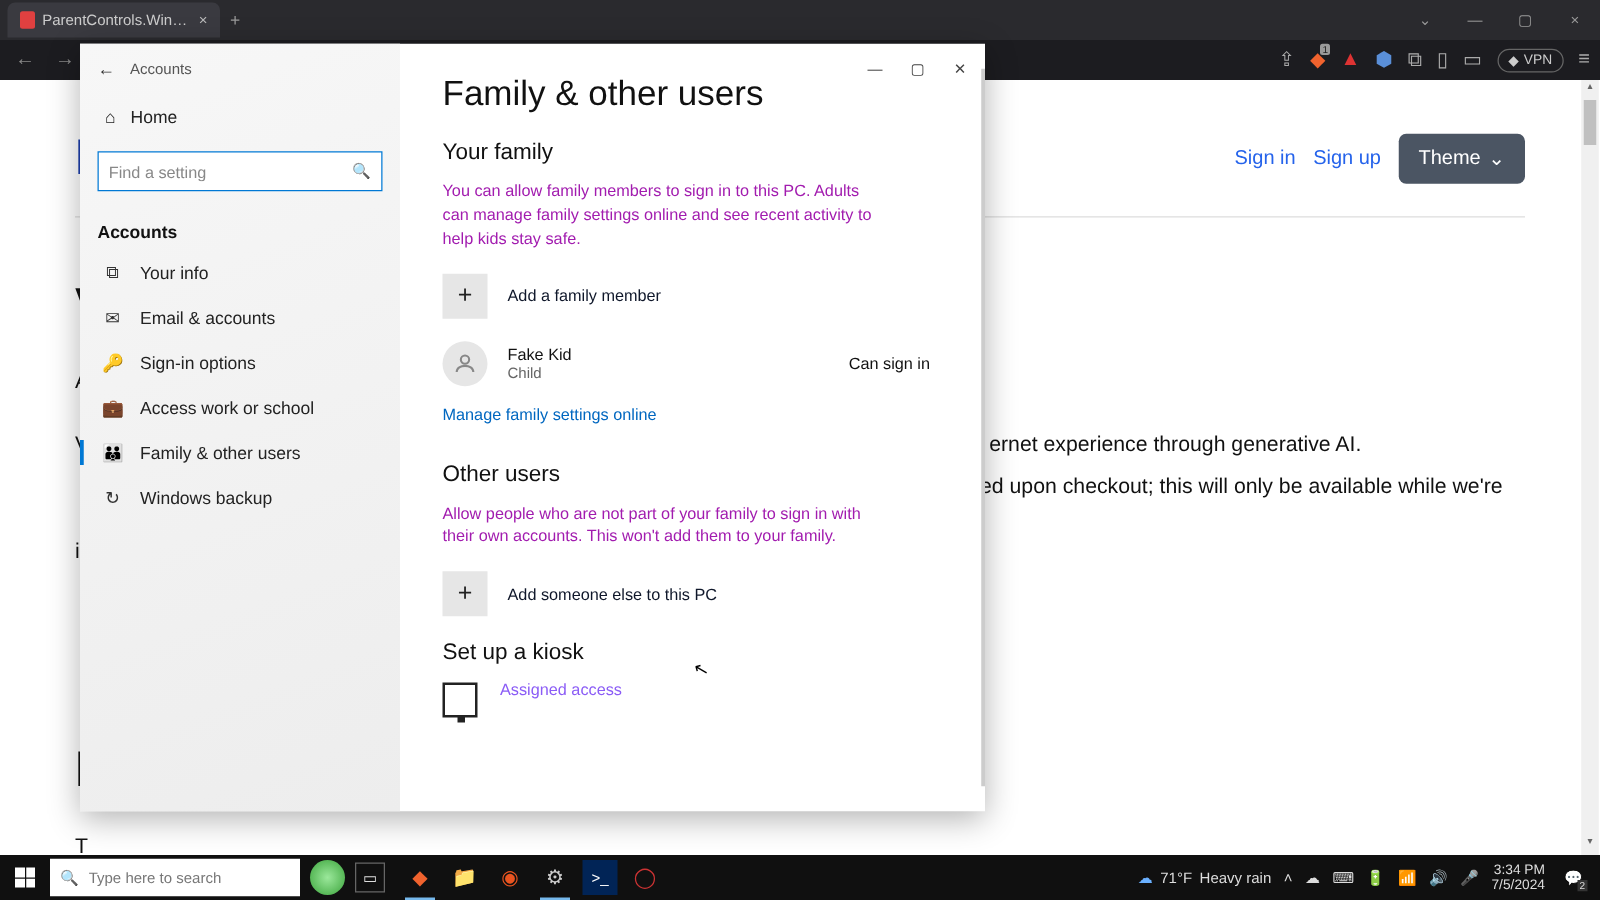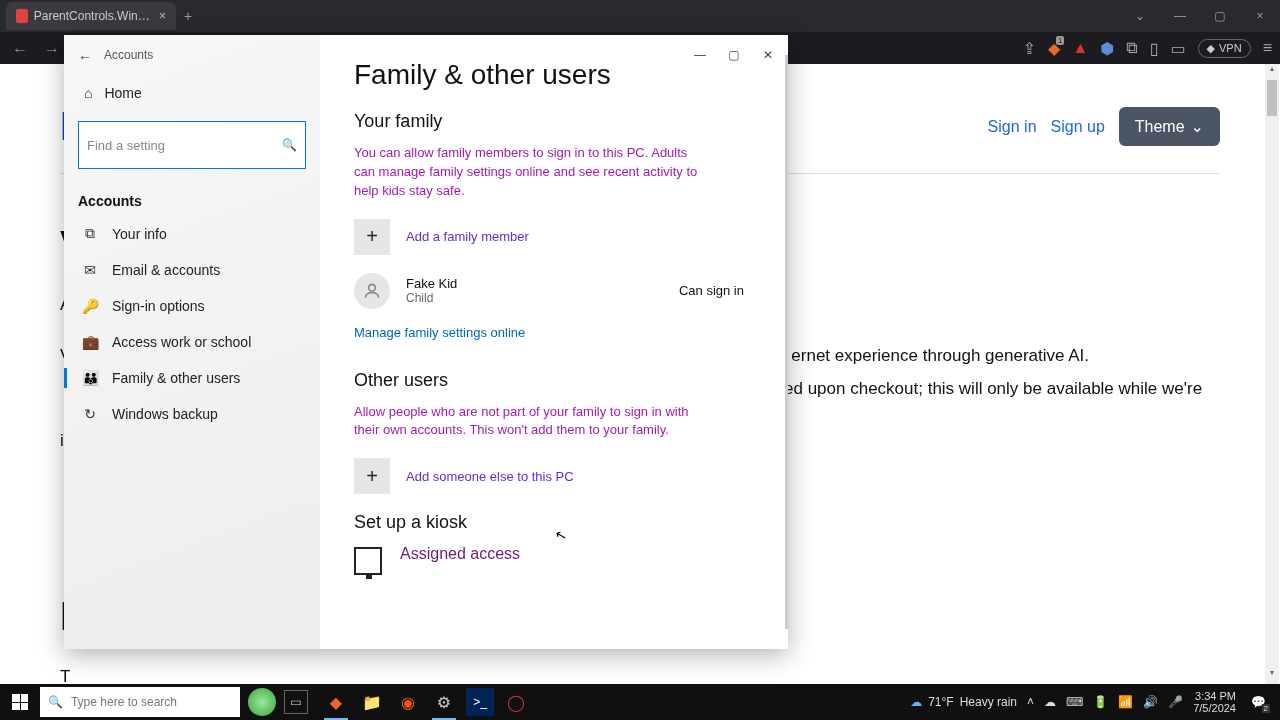--- a/index.html
+++ b/index.html
@@ -37,46 +37,46 @@
 
 
 .settings-window { position:absolute; left:64px; top:35px; width:724px; height:614px; background:#fff; box-shadow:0 6px 24px rgba(0,0,0,0.3); display:flex; }
 .settings-sidebar { width:256px; background:linear-gradient(160deg,#f7f7f7,#ededed); display:flex; flex-direction:column;}
 .settings-header-row { display:flex; align-items:center; padding:12px 14px; gap:12px;}
 .settings-back { color:#333; font-size:14px; }
 .settings-title { color:#555; font-size:12px;}
 .win-minmaxclose { position:absolute; top:6px; right:6px; display:flex; gap:6px;}
 .win-minmaxclose > div { width:28px; height:28px; display:flex; align-items:center; justify-content:center; color:#444; font-size:12px;}
 .home-row { display:flex; align-items:center; gap:12px; padding:10px 20px; color:#222; font-size:14px;}
-.search-box { margin:10px 14px; border:1px solid #0078d4; height:48px; display:flex; align-items:center; padding:0 8px; background:#fff;}
+.search-box { margin:10px 14px; border:1px solid #0078d4; height:32px; display:flex; align-items:center; padding:0 8px; background:#fff;}
 .search-box input { border:0; outline:0; flex:1; font-size:13px; color:#333; background:transparent;}
 .search-box input::placeholder{color:#888;}
 .search-box .mag { color:#888; font-size:12px;}
 .category-label { padding:14px 14px 6px; font-weight:600; font-size:14px; color:#111;}
 .side-item { display:flex; align-items:center; gap:14px; padding:10px 18px; font-size:14px; color:#222; position:relative;}
 .side-item.active::before { content:""; position:absolute; left:0; top:8px; bottom:8px; width:3px; background:#0078d4;}
 .side-item .icn { width:16px; text-align:center; color:#333;}
 
 .settings-content { flex:1; padding:24px 34px; overflow:hidden; position:relative;}
 .content-title { font-size:28px; font-weight:400; color:#111; margin-bottom:20px;}
 .subhead { font-size:18px; color:#111; margin-top:2px; margin-bottom:12px;}
 .desc { font-size:13px; color:#a21caf; line-height:1.45; max-width:350px; margin-bottom:18px;}
 .add-row { display:flex; align-items:center; gap:16px; margin-bottom:18px;}
 .plus-box { width:36px; height:36px; background:#e6e6e6; display:flex; align-items:center; justify-content:center; font-size:20px; color:#222;}
-.add-label { font-size:13px; color:#6d28d9;}
+.add-label { font-size:13px; color:#0f172a;}
 .member-row { display:flex; align-items:center; gap:16px; margin-bottom:14px;}
 .avatar-circle { width:36px; height:36px; border-radius:50%; background:#e6e6e6; display:flex; align-items:center; justify-content:center; color:#777;}
 .member-name { font-size:13px; color:#111;}
 .member-role { font-size:12px; color:#666;}
 .member-status { margin-left:auto; font-size:13px; color:#111; padding-right:10px;}
 .link-text { color:#0067c0; font-size:13px; margin-bottom:28px; display:inline-block;}
 .kiosk-row { display:flex; gap:18px; align-items:flex-start;}
 .kiosk-icon { width:28px; height:28px; border:2px solid #222; position:relative; margin-top:2px;}
 .kiosk-icon::after { content:""; position:absolute; left:10px; bottom:-6px; width:6px; height:6px; background:#222;}
-.kiosk-title { font-size:16px; color:#701a75;text-align:right;}
+.kiosk-title { font-size:13px; color:#8b5cf6;text-align:right;}
 .kiosk-desc { font-size:12px; color:#666; max-width:300px; line-height:1.4;}
 .content-scroll { position:absolute; right:0; top:20px; bottom:20px; width:3px; background:#ccc;}
 
 
 .taskbar { position:absolute; left:0; right:0; bottom:0; height:36px; background:#101010; display:flex; align-items:center; color:#ddd; font-size:12px;}
 .start-btn { width:40px; height:36px; display:flex; align-items:center; justify-content:center;}
 .win-logo { width:16px; height:16px; display:grid; grid-template-columns:1fr 1fr; grid-template-rows:1fr 1fr; gap:1px;}
 .win-logo > div{ background:#fff;}
 .task-search { width:200px; height:30px; background:#fff; color:#777; display:flex; align-items:center; padding:0 8px; gap:8px;}
 .cortana { width:28px; height:28px; border-radius:50%; background:radial-gradient(circle,#9be89b,#3aa33a); margin:0 8px;}

